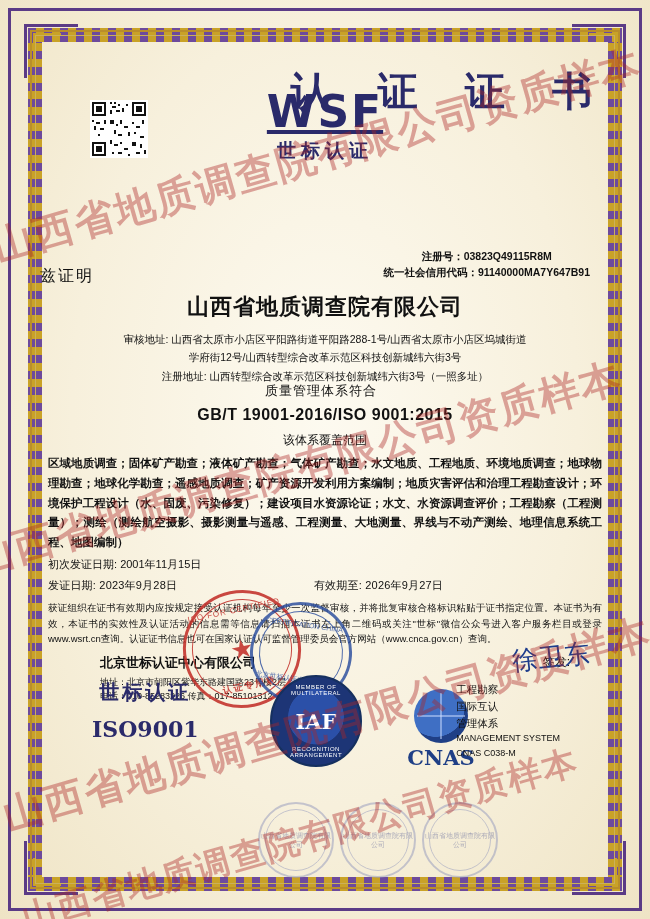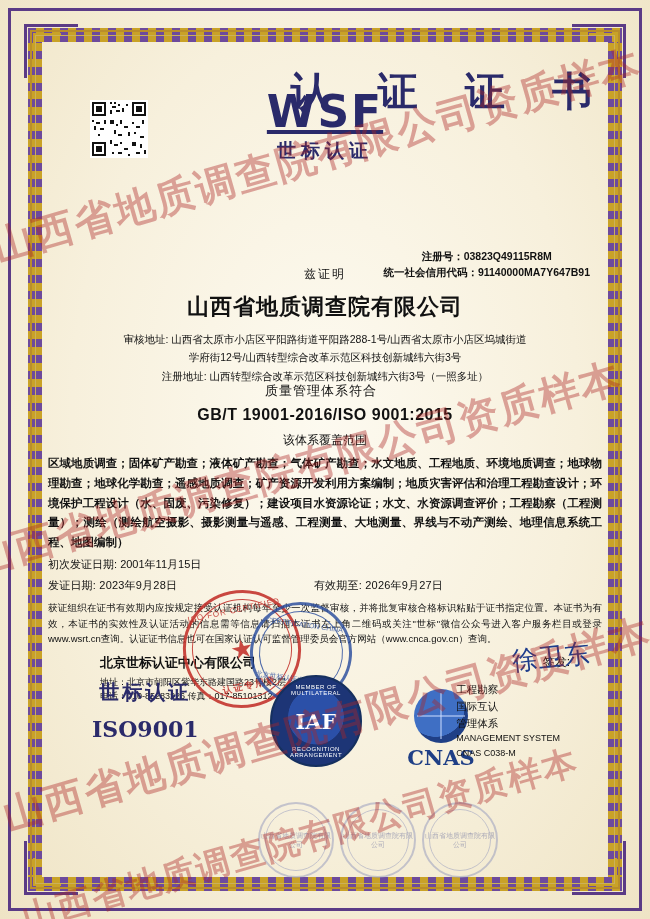--- a/index.html
+++ b/index.html
@@ -85,21 +85,21 @@
   }
   .title-cn{
     margin-top:22px;text-align:right;font-size:40px;font-weight:bold;
     letter-spacing:18px;color:#2a2a6a;text-indent:18px;
   }
 
   .regline{
     position:absolute;right:20px;top:206px;text-align:center;font-size:10.5px;color:#111;line-height:1.55;font-weight:bold;
   }
   .zizhengming{
-    position:absolute;left:0;right:0;top:224px;text-align:center;font-size:12px;color:#111;letter-spacing:2px;
+    position:absolute;left:0;right:0;top:224px;font-size:16px;color:#111;letter-spacing:2px;
   }
   .company{
     position:absolute;left:0;right:0;top:250px;text-align:center;
     font-size:22px;font-weight:bold;color:#111;letter-spacing:1px;
   }
   .addr{
     position:absolute;left:0;right:0;top:288px;text-align:center;
     font-size:10.5px;color:#111;line-height:1.75;
   }
   .qms{

